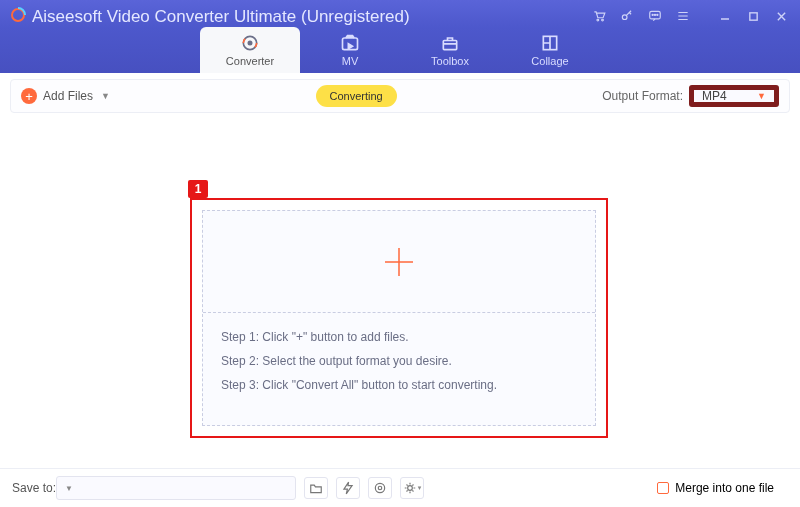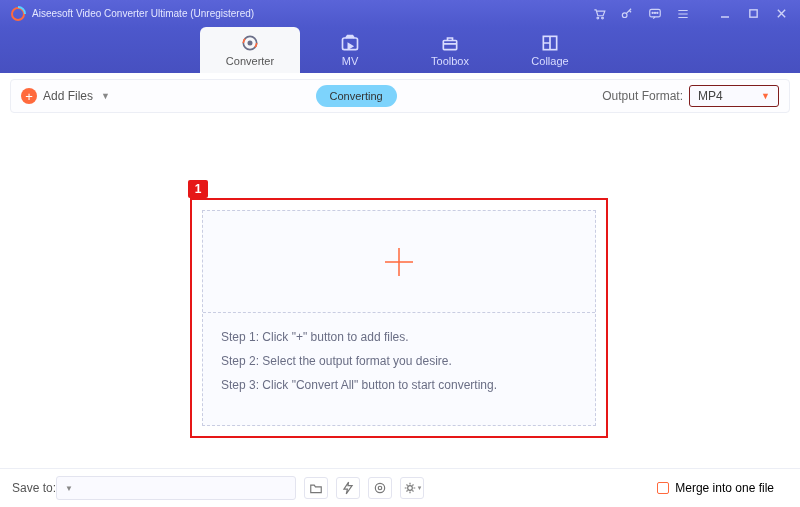--- a/index.html
+++ b/index.html
@@ -1,35 +1,35 @@
 <!DOCTYPE html>
 <html><head>
 <meta charset="utf-8">
 <style>
   * { box-sizing: border-box; margin: 0; padding: 0; font-family: "Segoe UI", Arial, sans-serif; }
   body { width: 800px; height: 507px; background: #fff; overflow: hidden; }
-  .titlebar { height: 27px; background: linear-gradient(180deg,#5a64d8,#4d58cc); display:flex; align-items:center; padding:0 10px; color:#e4e7ff; font-size:10px; }
+  .titlebar { height: 27px; background: linear-gradient(180deg,#5a64d8,#4d58cc); display:flex; padding:7px 10px; color:#e4e7ff; font-size:17px; }
   .titlebar .logo { width:16px; height:16px; margin-right:6px; }
   .titlebar .title { flex:0 0 auto; }
   .titlebar .spacer { flex:1; }
   .titlebar .tb-icon { width:18px; height:18px; margin-left:10px; display:flex; align-items:center; justify-content:center; cursor:pointer; opacity:0.85; }
   .titlebar .tb-sep { width:14px; }
   .tabbar { height:46px; background:linear-gradient(180deg,#4d58cc,#4750c0); display:flex; justify-content:center; align-items:flex-end; }
   .tab { width:100px; height:46px; color:#d9dcff; display:flex; flex-direction:column; align-items:center; justify-content:center; font-size:11px; cursor:pointer; border-top-left-radius:6px; border-top-right-radius:6px; }
   .tab.active { background:#f7f8fa; color:#555; }
   .tab .tab-icon { width:20px; height:20px; margin-bottom:2px; }
   .toolbar { height:34px; margin:6px 10px 0 10px; border:1px solid #eceef5; border-radius:4px; background:#fdfdff; display:flex; align-items:center; padding:0 10px; font-size:12px; }
   .add-btn { display:flex; align-items:center; color:#555; cursor:pointer; }
   .add-btn .plus { width:16px; height:16px; border-radius:50%; background:#ff6a3d; color:#fff; display:flex; align-items:center; justify-content:center; font-size:13px; line-height:1; margin-right:6px; }
   .add-btn .caret { margin-left:8px; font-size:9px; color:#888; }
   .seg { margin-left:auto; margin-right:auto; display:flex; background:#f0f1f7; border-radius:11px; height:22px; overflow:hidden; font-size:11px; }
   .seg-item { padding:0 14px; display:flex; align-items:center; color:#777; cursor:pointer; }
-  .seg-item.active { background:#7dd3fc; color:#333; }
+  .seg-item.active { background:#fde047; color:#333; }
   .of-label { color:#666; margin-right:6px; }
-  .of-select { width:90px; height:22px; border:1px solid #7f1d1d; background:#fafaff; border-radius:3px; display:flex; align-items:center; padding:0 8px; color:#444; font-size:12px; cursor:pointer; justify-content:space-between; }
+  .of-select { width:90px; height:22px; border:5px solid #7f1d1d; background:#fafaff; border-radius:3px; display:flex; align-items:center; padding:0 8px; color:#444; font-size:12px; cursor:pointer; justify-content:space-between; }
   .of-select .tri { color:#ff6a3d; font-size:9px; }
   .workarea { position:relative; height:355px; }
   .callout { position:absolute; left:190px; top:85px; width:418px; height:240px; border:2px solid #e61717; }
   .callout-badge { position:absolute; left:-4px; top:-20px; width:20px; height:18px; background:#e61717; color:#fff; font-size:12px; font-weight:bold; display:flex; align-items:center; justify-content:center; border-radius:2px; }
   .dropzone { position:absolute; left:10px; top:10px; right:10px; bottom:10px; border:1.5px dashed #c9cde2; background:#fafbff; display:flex; flex-direction:column; }
   .drop-top { flex:1.15; display:flex; align-items:center; justify-content:center; }
   .big-plus svg { display:block; }
   .drop-div { height:0; border-top:1.5px dashed #c9cde2; }
   .drop-steps { flex:1; padding:12px 18px; color:#6a6e85; font-size:12px; line-height:2; }
   .bottombar { height:39px; border-top:1px solid #eceef5; display:flex; align-items:center; padding:0 12px; font-size:12px; color:#555; background:#fff; }

